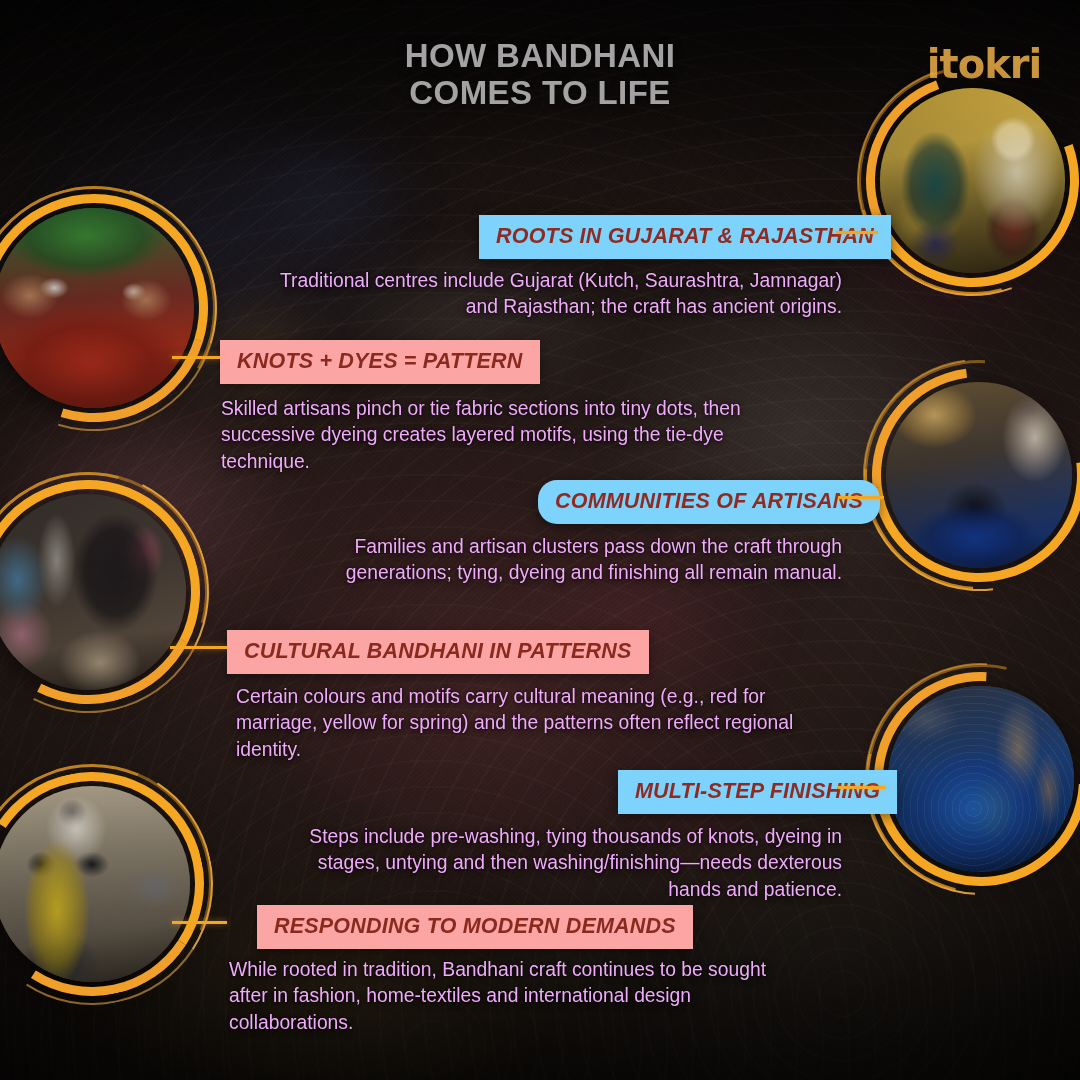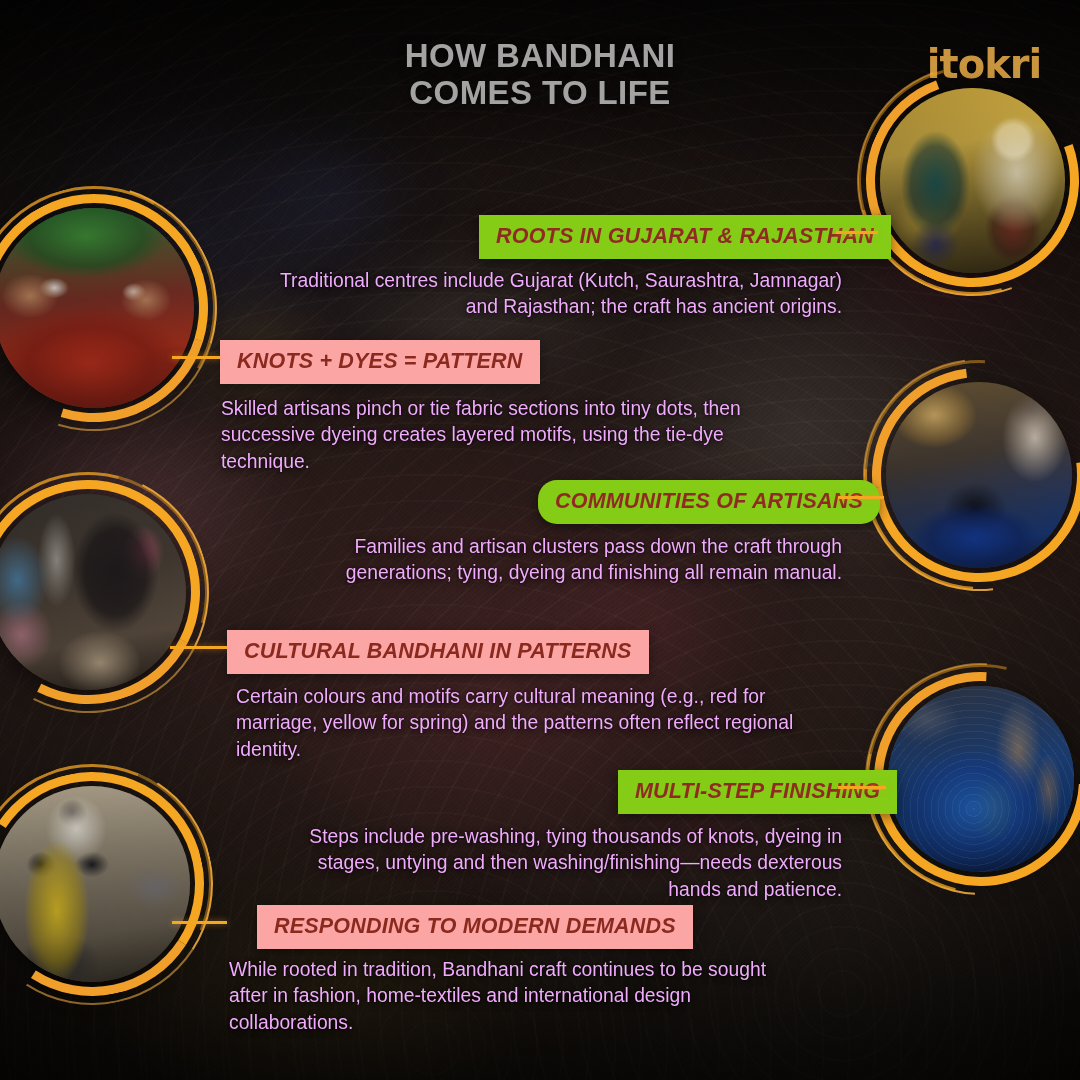--- a/index.html
+++ b/index.html
@@ -137,21 +137,21 @@
   .label {
     position: absolute;
     font-weight: bold; font-style: italic;
     font-size: 21.5px;
     letter-spacing: 0.2px;
     color: #8f2b22;
     padding: 9px 17px 10px 17px;
     white-space: nowrap;
     box-shadow: 0 3px 12px rgba(0,0,0,.45);
   }
-  .label.cream { background: #84cc16; }
+  .label.cream { background: #7dd3fc; }
   .label.amber { background: #fca5a5; color: #8a2a1f; }
 
   .body {
     position: absolute;
     color: #f0abfc;
     font-weight: normal;
     font-size: 19.3px;
     line-height: 1.37;
     text-shadow: 0 2px 7px rgba(0,0,0,.78), 0 0 2px rgba(0,0,0,.6);
   }

